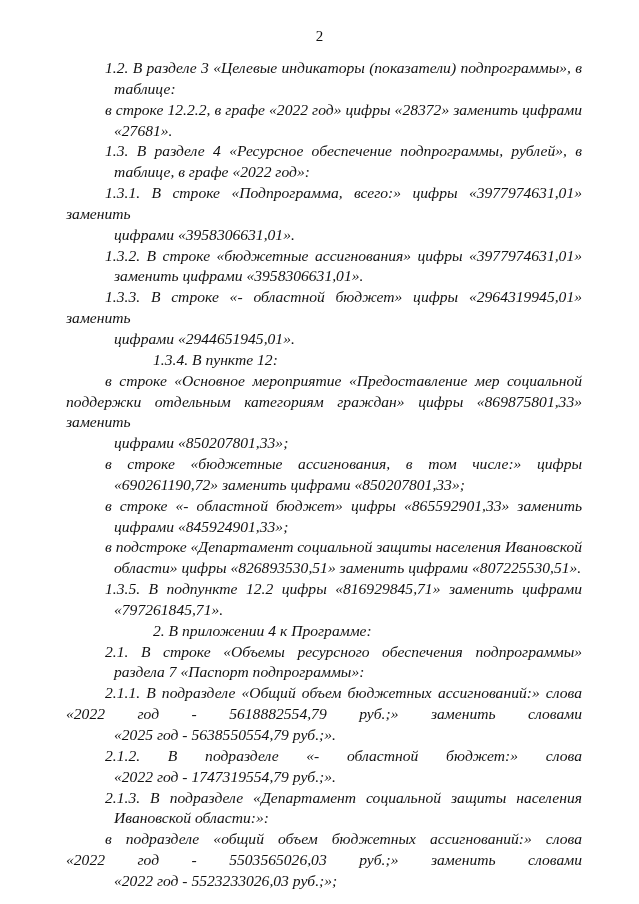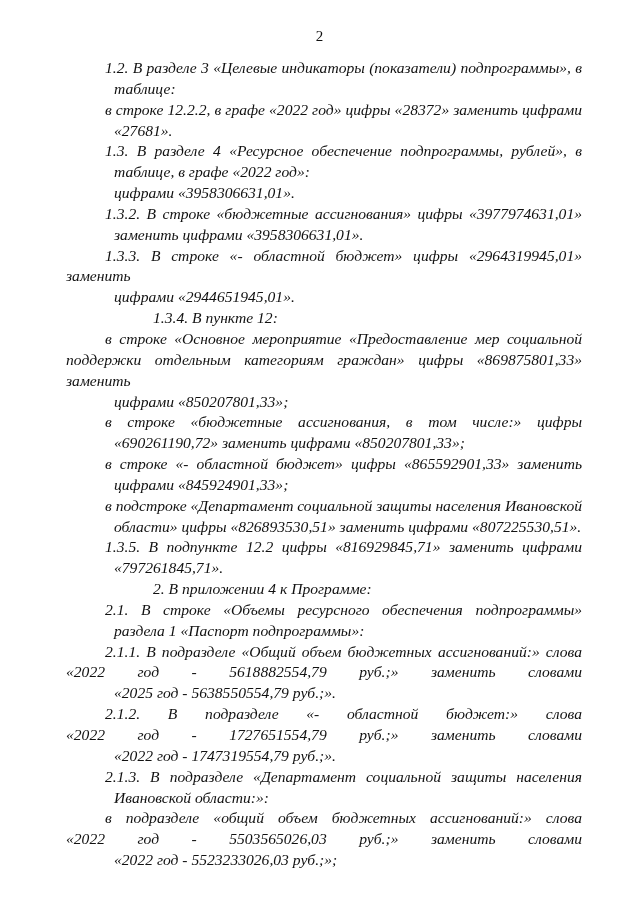--- a/index.html
+++ b/index.html
@@ -39,20 +39,21 @@
       </div>
       <div class="para">
         <span class="line first">в строке 12.2.2, в графе «2022 год» цифры «28372» заменить цифрами</span>
         <span class="line last">«27681».</span>
       </div>
       <div class="para">
         <span class="line first">1.3. В разделе 4 «Ресурсное обеспечение подпрограммы, рублей», в</span>
         <span class="line last">таблице, в графе «2022 год»:</span>
       </div>
       <div class="para">
+        <span class="line first">1.3.1. В строке «Подпрограмма, всего:» цифры «3977974631,01» заменить</span>
         <span class="line last">цифрами «3958306631,01».</span>
       </div>
       <div class="para">
         <span class="line first">1.3.2. В строке «бюджетные ассигнования» цифры «3977974631,01»</span>
         <span class="line last">заменить цифрами «3958306631,01».</span>
       </div>
       <div class="para">
         <span class="line first">1.3.3. В строке «- областной бюджет» цифры «2964319945,01» заменить</span>
         <span class="line last">цифрами «2944651945,01».</span>
       </div>
@@ -78,30 +79,29 @@
       </div>
       <div class="para">
         <span class="line first">1.3.5. В подпункте 12.2 цифры «816929845,71» заменить цифрами</span>
         <span class="line last">«797261845,71».</span>
       </div>
       <div class="para">
         <span class="line first last">2. В приложении 4 к Программе:</span>
       </div>
       <div class="para">
         <span class="line first">2.1. В строке «Объемы ресурсного обеспечения подпрограммы»</span>
-        <span class="line last">раздела 1 «Паспорт подпрограммы»:</span>
+        <span class="line last">раздела 7 «Паспорт подпрограммы»:</span>
       </div>
       <div class="para">
         <span class="line first">2.1.1. В подразделе «Общий объем бюджетных ассигнований:» слова</span>
         <span class="line">«2022 год - 5618882554,79 руб.;» заменить словами</span>
         <span class="line last">«2025 год - 5638550554,79 руб.;».</span>
       </div>
       <div class="para">
         <span class="line first">2.1.2. В подразделе «- областной бюджет:» слова</span>
-        <span class="line">«2022 год - 1727651554,79 руб.;» заменить словами</span>
         <span class="line last">«2022 год - 1747319554,79 руб.;».</span>
       </div>
       <div class="para">
         <span class="line first">2.1.3. В подразделе «Департамент социальной защиты населения</span>
         <span class="line last">Ивановской области:»:</span>
       </div>
       <div class="para">
         <span class="line first">в подразделе «общий объем бюджетных ассигнований:» слова</span>
         <span class="line">«2022 год - 5503565026,03 руб.;» заменить словами</span>
         <span class="line last">«2022 год - 5523233026,03 руб.;»;</span>

